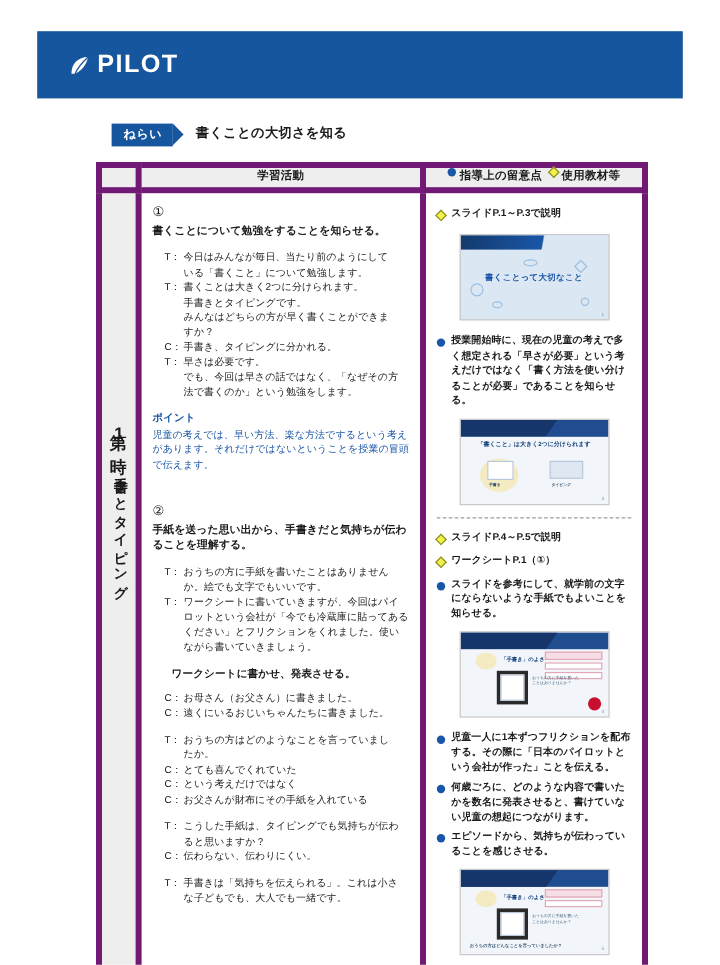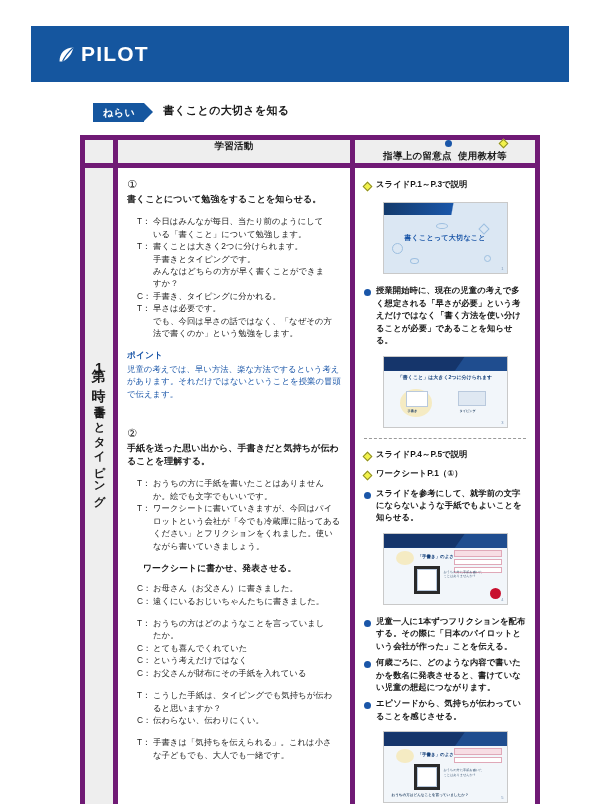--- a/index.html
+++ b/index.html
@@ -124,21 +124,21 @@
     font-weight: bold;
     color: #1a1a1a;
     letter-spacing: 0.3px;
   }
   .th-notes-inner {
     display: flex;
     align-items: center;
     justify-content: center;
     gap: 6px;
   }
-  .legend-item { display: inline-flex; align-items: flex-end; gap: 3px; flex-direction: column; }
+  .legend-item { display: inline-flex; align-items: flex-start; gap: 3px; }
 
   .dot-blue {
     width: 7px; height: 7px;
     border-radius: 50%;
     background: #1a56a8;
     display: inline-block;
     flex: none;
   }
   .diamond-yellow {
     width: 7px; height: 7px;

